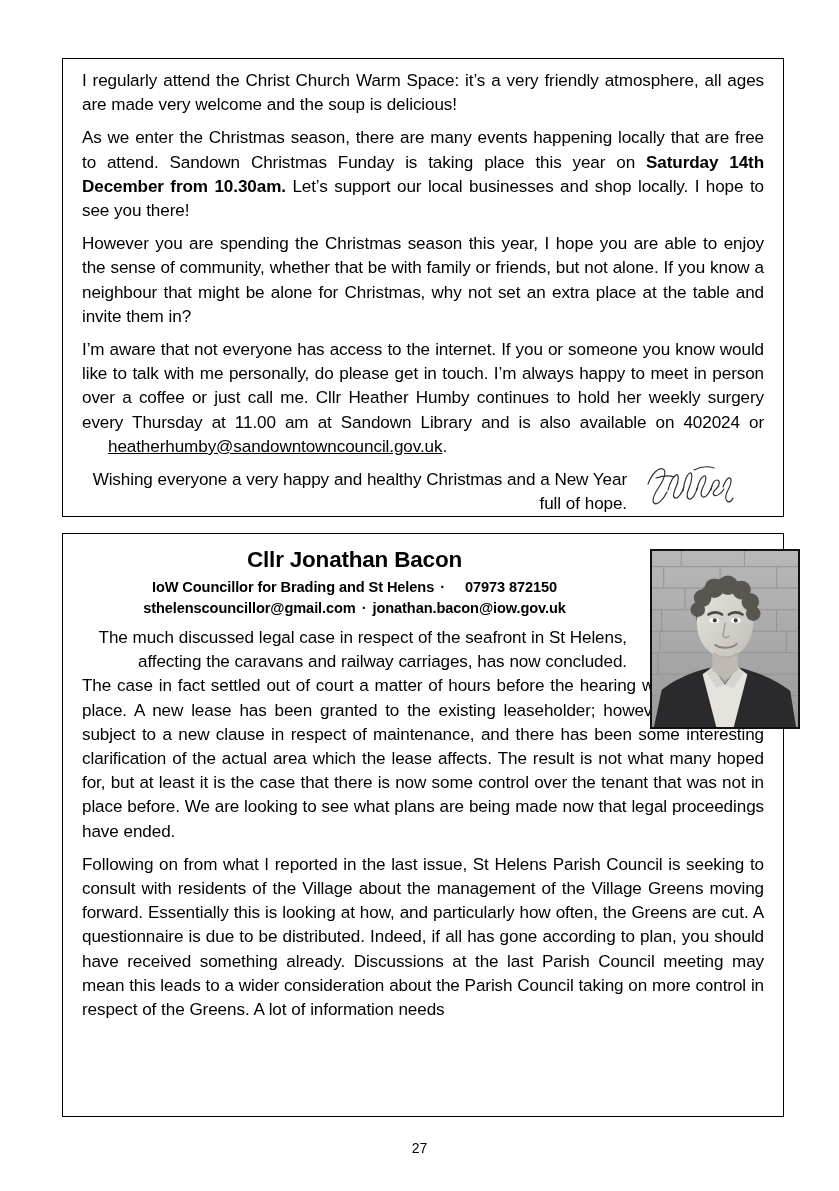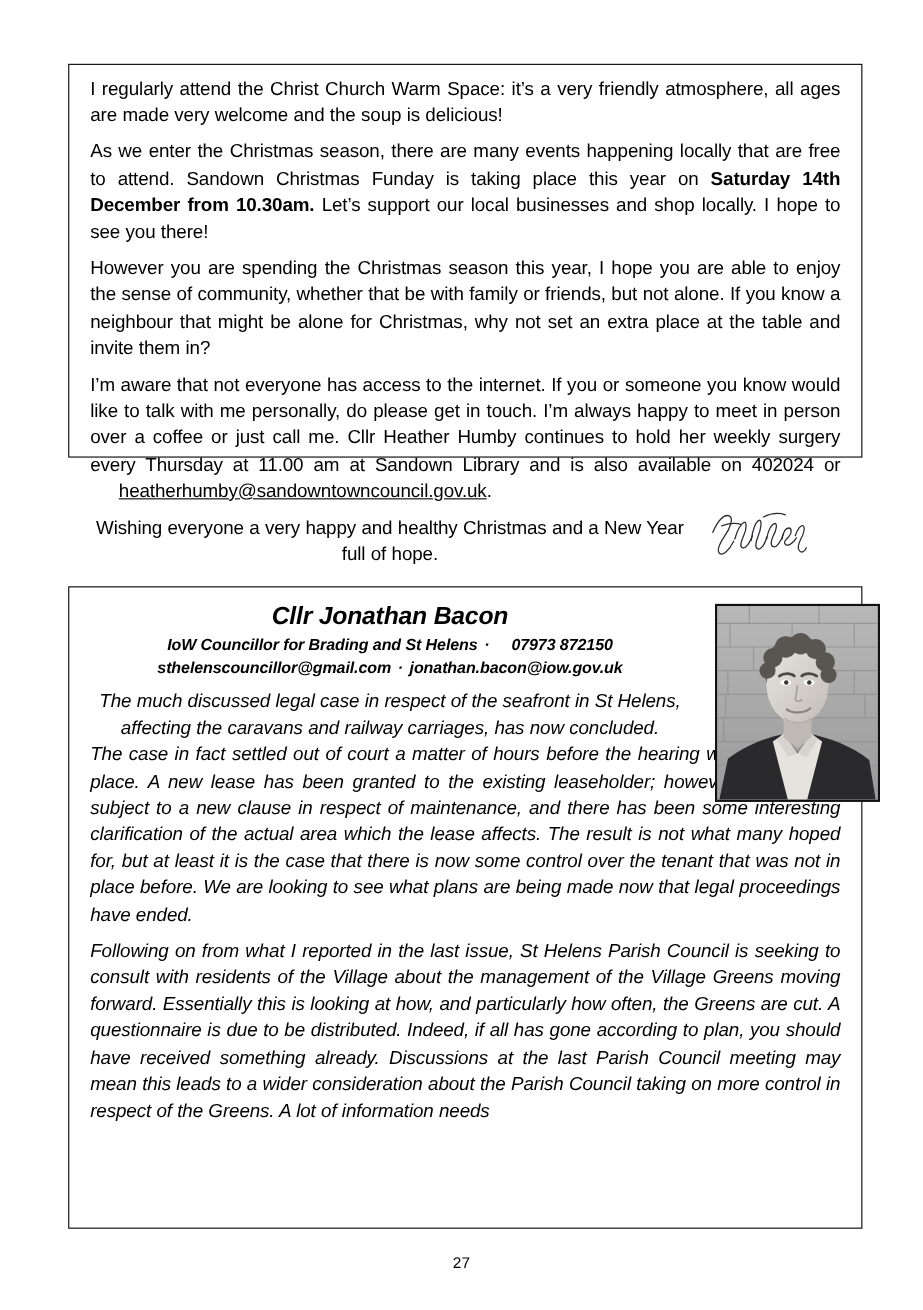--- a/index.html
+++ b/index.html
@@ -27,31 +27,30 @@
     position: absolute;
     border: 1.5px solid #000000;
     box-sizing: border-box;
     background: #ffffff;
   }
 
   #box-debbie {
     left: 62px;
     top: 58px;
     width: 722px;
-    height: 358px;
+    height: 459px;
     padding: 10px 19px 8px 19px;
   }
 
   #box-bacon {
     left: 62px;
     top: 533px;
     width: 722px;
     height: 584px;
     padding: 8px 19px 1px 19px;
-    font-style: italic;
   }
 
   
   .para {
     margin: 0 0 9px 0;
     font-size: 17.1px;
     line-height: 24.2px;
     text-align: justify;
     text-justify: inter-word;
     letter-spacing: -0.1px;
@@ -65,21 +64,21 @@
     text-decoration: underline;
     margin-left: 26px;
   }
 
   
   .sign-row {
     position: relative;
   }
   .sign-para {
     width: 545px;
-    text-align: center;
+    text-align: right;
   }
   .signature {
     position: absolute;
     right: 22px;
     top: -14px;
     width: 100px;
     height: 54px;
     pointer-events: none;
   }
 

